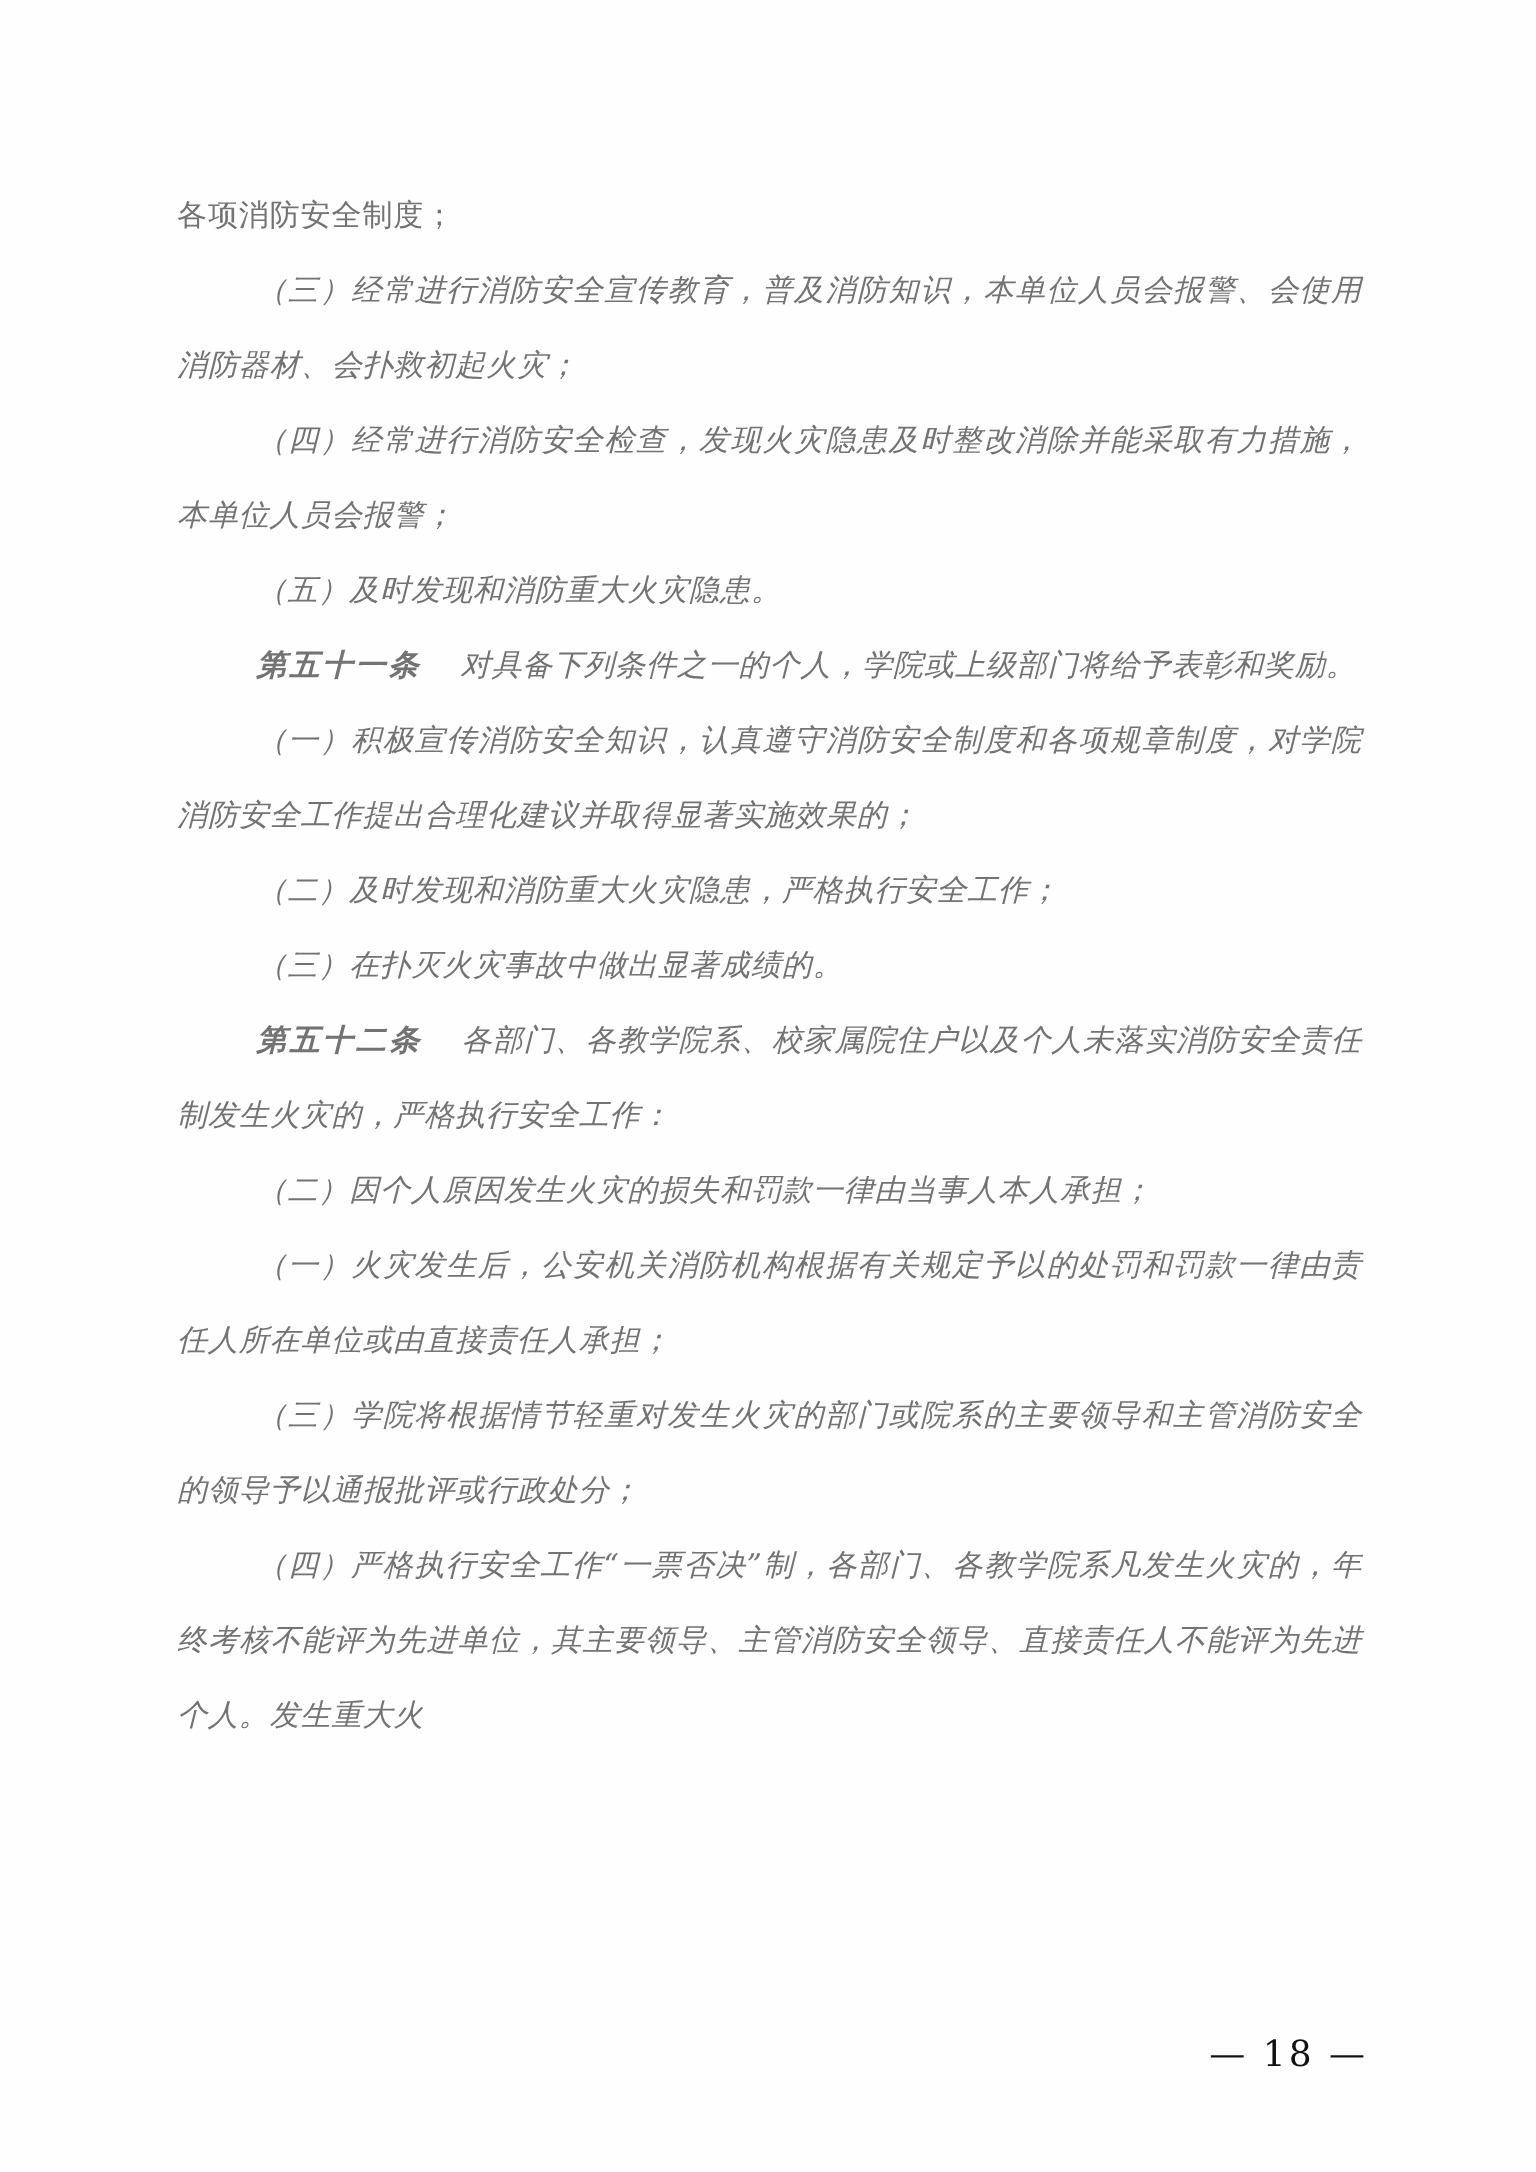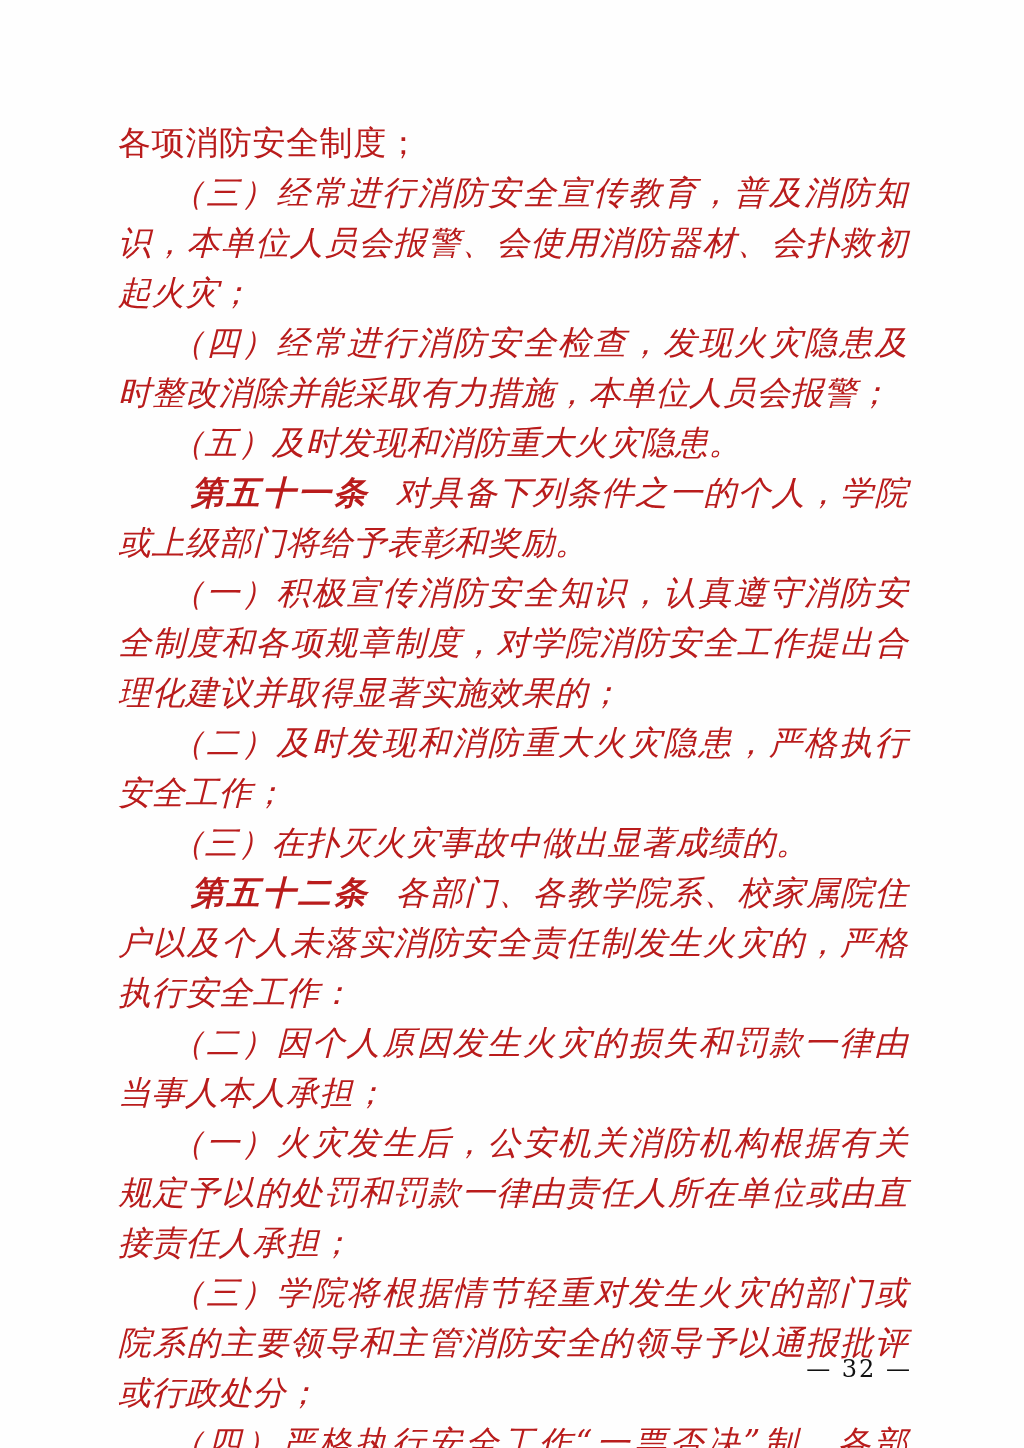--- a/index.html
+++ b/index.html
@@ -23,38 +23,37 @@
     height: 1448px;
     background: #fefefe;
   }
   .content {
     position: absolute;
     left: 118px;
     top: 118px;
     width: 790px;
   }
   .para {
-    font-size: 33px;
+    font-size: 20px;
     line-height: 50px;
     letter-spacing: 0.6px;
     text-align: justify;
     text-justify: inter-ideograph;
     margin: 0;
     text-indent: 0;
     font-weight: 400;
-    color: #b91c1c;
+    color: #737373;
   }
   .indent {
     text-indent: 53px;
     font-style: italic;
   }
   .article-head {
     font-weight: bold;
     letter-spacing: 2px;
-    margin-left: 20px;
   }
   .gap {
     display: inline-block;
     width: 26px;
   }
   .footer {
     position: absolute;
     left: 0;
     top: 1355px;
     width: 1024px;
@@ -94,14 +93,14 @@
     <p class="para indent">（二）因个人原因发生火灾的损失和罚款一律由当事人本人承担；</p>
 
     <p class="para indent">（一）火灾发生后，公安机关消防机构根据有关规定予以的处罚和罚款一律由责任人所在单位或由直接责任人承担；</p>
 
     <p class="para indent">（三）学院将根据情节轻重对发生火灾的部门或院系的主要领导和主管消防安全的领导予以通报批评或行政处分；</p>
 
     <p class="para indent">（四）严格执行安全工作“一票否决”制，各部门、各教学院系凡发生火灾的，年终考核不能评为先进单位，其主要领导、主管消防安全领导、直接责任人不能评为先进个人。发生重大火</p>
 
   </div>
 
-  <div class="footer">— 32 —</div>
+  <div class="footer">— 18 —</div>
 </div>
 
 </body></html>

